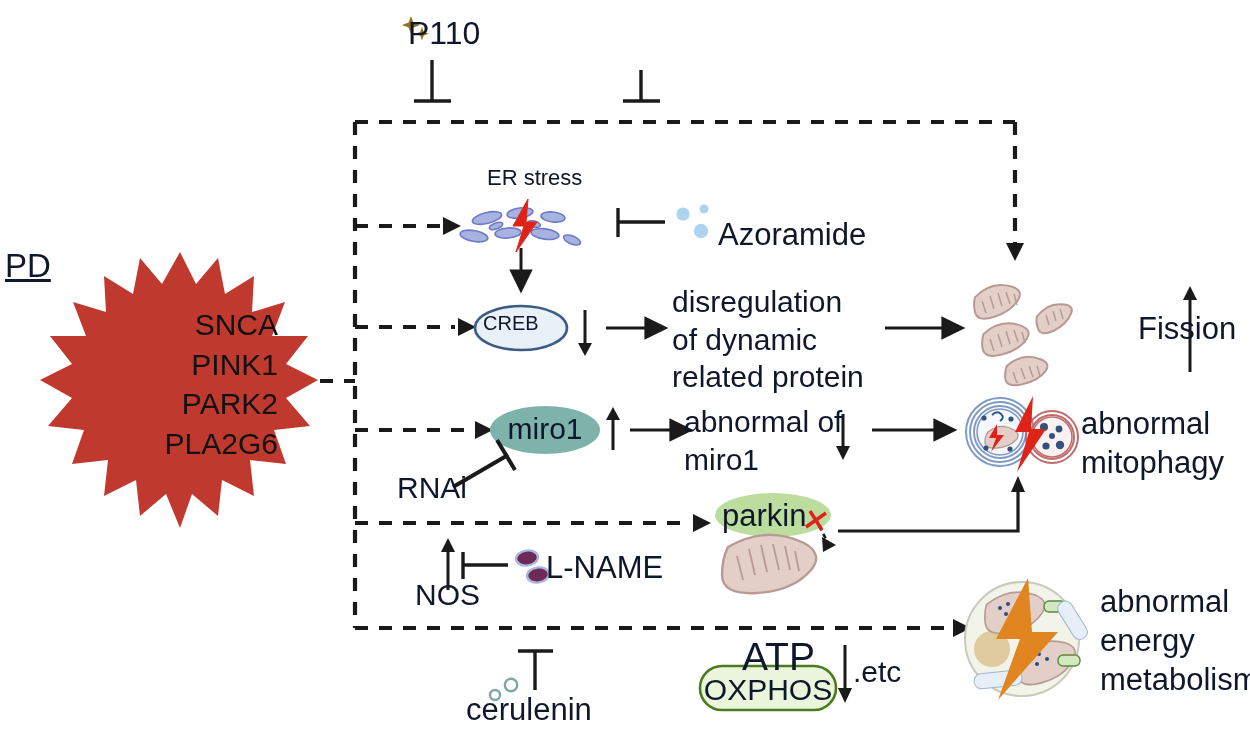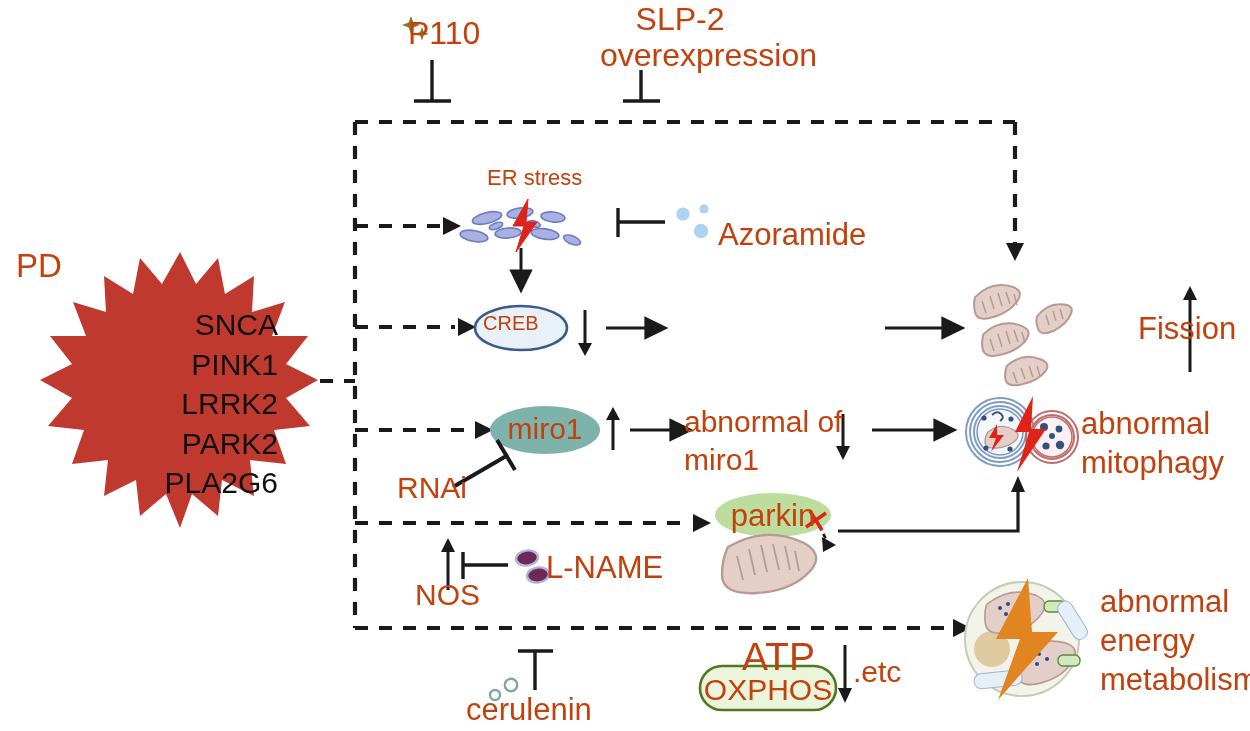--- a/index.html
+++ b/index.html
@@ -1,19 +1,19 @@
 <!DOCTYPE html>
 <html><head>
 <meta charset="utf-8">
 <style>
   html,body{margin:0;padding:0;background:#ffffff;}
   body{width:1250px;height:731px;position:relative;overflow:hidden;
        font-family:"Liberation Sans","DejaVu Sans",sans-serif;color:#111;}
   #canvas{position:absolute;inset:0;width:1250px;height:731px;}
-  .lbl{position:absolute;white-space:pre;line-height:1.12;color:#c2410c;}
+  .lbl{position:absolute;white-space:pre;line-height:1.12;color:#0f172a;}
   svg{position:absolute;left:0;top:0;overflow:visible;}
   #art{pointer-events:none;}
 </style>
 </head>
 <body>
 
 <div id="canvas">
 
   <svg id="art" width="1250" height="731" viewBox="0 0 1250 731">
     <defs>
@@ -252,54 +252,55 @@
   </svg>
 
   <div class="lbl" style="left:400px;top:14px;font-size:31px;">
     <svg width="34" height="34" viewBox="0 0 34 34">
       <path d="M11,2 L13.4,8.6 L20,11 L13.4,13.4 L11,20 L8.6,13.4 L2,11 L8.6,8.6 Z" fill="#8e7520"></path>
       <path d="M22,13 L23.8,18 L28.8,19.8 L23.8,21.6 L22,26.6 L20.2,21.6 L15.2,19.8 L20.2,18 Z" fill="#8e7520"></path>
     </svg>
   </div>
   <div class="lbl" style="left:408px;top:16px;font-size:32px;">P110</div>
 
-  <div class="lbl" style="left:600px;top:2px;font-size:32px;text-align:center;width:160px;">SLP-2
-overexpression</div>
-
-  <div class="lbl" style="left:16px;top:248px;font-size:33px;">PD</div>
+
+  <div class="lbl" style="left:5px;top:248px;font-size:33px;text-decoration:underline;">PD</div>
 
   <svg width="260" height="300" style="left:50px;top:250px;" viewBox="0 0 260 300">
     <polygon fill="#c0392f" points="130,2 146,34 168,8 175,44 204,26 202,62 235,52 222,86
              258,86 236,114 268,130 236,148 260,176 224,180 236,214 200,210 204,246 172,230
              168,266 142,244 130,278 116,244 90,266 86,230 54,246 58,210 22,214 34,180 -2,176
              22,148 -10,130 22,114 0,86 36,86 23,52 56,62 54,26 83,44 90,8 112,34"></polygon>
   </svg>
   <div class="lbl" id="genes" style="left:78px;top:305px;width:200px;font-size:30px;
-       text-align:right;line-height:1.32;color:#111;"><div>SNCA</div><div>PINK1</div><div>LRRK2</div><div>PARK2</div><div>PLA2G6</div></div>
+       text-align:right;line-height:1.32;color:#111;"><div>SNCA</div><div>PINK1</div><div>PARK2</div><div>PLA2G6</div></div>
 
   <div class="lbl" style="left:460px;top:166px;font-size:22px;margin-left:27px;">ER stress</div>
 
   <div class="lbl" style="left:718px;top:202px;font-size:31px;margin-top:16px;">Azoramide</div>
 
   <div class="lbl" style="left:483px;top:312px;width:76px;text-align:left;font-size:20px;">CREB</div>
 
+  <div class="lbl" style="left:672px;top:283px;font-size:30px;line-height:1.25;">disregulation
+of dynamic
+related protein</div>
 
   <div class="lbl" style="left:1098px;top:312px;font-size:31px;margin-left:40px;">Fission</div>
 
   <div class="lbl" style="left:500px;top:412px;width:90px;text-align:center;font-size:30px;">miro1</div>
 
   <div class="lbl" style="left:397px;top:471px;font-size:30px;">RNAi</div>
 
   <div class="lbl" style="left:684px;top:403px;font-size:30px;line-height:1.25;">abnormal of
 miro1</div>
 
   <div class="lbl" style="left:1081px;top:405px;font-size:31px;line-height:1.25;">abnormal
 mitophagy</div>
 
-  <div class="lbl" style="left:722px;top:499px;width:102px;text-align:center;font-size:31px;">parkin</div>
+  <div class="lbl" style="left:722px;top:499px;width:102px;font-size:31px;">parkin</div>
 
   <div class="lbl" style="left:415px;top:578px;font-size:30px;">NOS</div>
 
   <div class="lbl" style="left:546px;top:551px;font-size:31px;">L-NAME</div>
 
   <div class="lbl" style="left:466px;top:693px;font-size:31px;">cerulenin</div>
 
   <div class="lbl" style="left:742px;top:635px;font-size:39px;">ATP</div>
 
   <div class="lbl" style="left:700px;top:673px;width:136px;text-align:center;font-size:30px;">OXPHOS</div>

